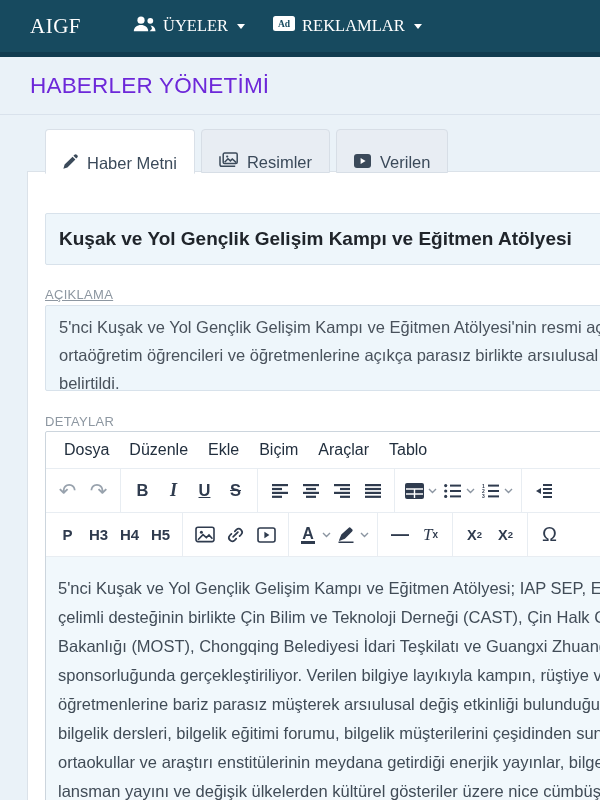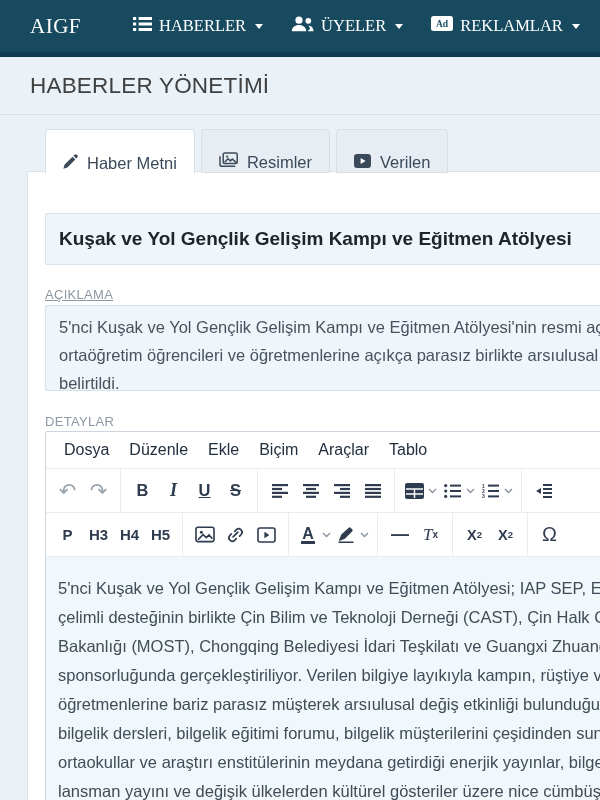--- a/index.html
+++ b/index.html
@@ -14,21 +14,21 @@
   .brand{color:#fff;font-size:21px;font-weight:500;letter-spacing:.5px;margin-left:30px;}
   .nav-items{display:flex;align-items:center;margin-left:52px;gap:28px;}
   .nav-item{display:flex;align-items:center;gap:7px;color:#fff;font-size:16.5px;
             font-weight:500;cursor:pointer;white-space:nowrap;}
   .caret{width:0;height:0;border-left:4.5px solid transparent;border-right:4.5px solid transparent;
          border-top:5px solid #fff;margin-left:2px;}
 
   
   .page-header{position:absolute;left:0;top:57px;width:600px;height:57px;background:#eaf2f8;
                border-bottom:1px solid #d9e2ec;display:flex;align-items:center;}
-  .page-title{font-size:22.5px;color:#404040;margin-left:30px;font-weight:400;letter-spacing:.2px;}
+  .page-title{font-size:22.5px;color:#6d28d9;margin-left:30px;font-weight:400;letter-spacing:.2px;}
 
   
   .card{position:absolute;left:27px;top:171px;width:645px;height:700px;background:#fff;
         border:1px solid #dbe2e9;}
   .tabs{position:absolute;left:45px;top:129px;display:flex;gap:6px;z-index:3;}
   .tab{display:flex;align-items:flex-end;gap:9px;font-size:16.5px;color:#3b4a5a;
        padding:0 17px;height:42px;background:#e8edf3;border:1px solid #d7dee6;
        border-radius:4px 4px 0 0;cursor:pointer;}
   .tab.active{background:#fff;border:1px solid #d9e0e8;border-bottom:1px solid #fff;height:43px;}
   .tab svg{flex:0 0 auto;}
@@ -74,34 +74,20 @@
 </style>
 </head>
 <body>
 
 <div class="viewport">
 
   <nav class="navbar">
     <span class="brand">AIGF</span>
     <div class="nav-items">
       <div class="nav-item">
-        <span><svg width="19" height="16" viewBox="0 0 19 16">
-              <g fill="#fff">
-                <rect x="0" y="1" width="3.2" height="3"></rect>
-                <rect x="0" y="6.5" width="3.2" height="3"></rect>
-                <rect x="0" y="12" width="3.2" height="3"></rect>
-                <rect x="5.6" y="1" width="13.4" height="3"></rect>
-                <rect x="5.6" y="6.5" width="13.4" height="3"></rect>
-                <rect x="5.6" y="12" width="13.4" height="3"></rect>
-              </g>
-            </svg></span>
-        <span>HABERLER</span>
-        <span class="caret"></span>
-      </div>
-      <div class="nav-item">
         <span><svg width="23" height="16" viewBox="0 0 23 16" fill="#fff">
               <circle cx="8" cy="4.2" r="3.6"></circle>
               <path d="M.8 15.2c0-3.7 3.2-6.2 7.2-6.2s7.2 2.5 7.2 6.2z"></path>
               <circle cx="17.3" cy="4.8" r="2.9"></circle>
               <path d="M16.6 15.2h5.9c0-3.1-2.1-5.3-5.1-5.6.9.9 1.5 2 1.5 3.4z"></path>
             </svg></span>
         <span>ÜYELER</span>
         <span class="caret"></span>
       </div>
       <div class="nav-item">

